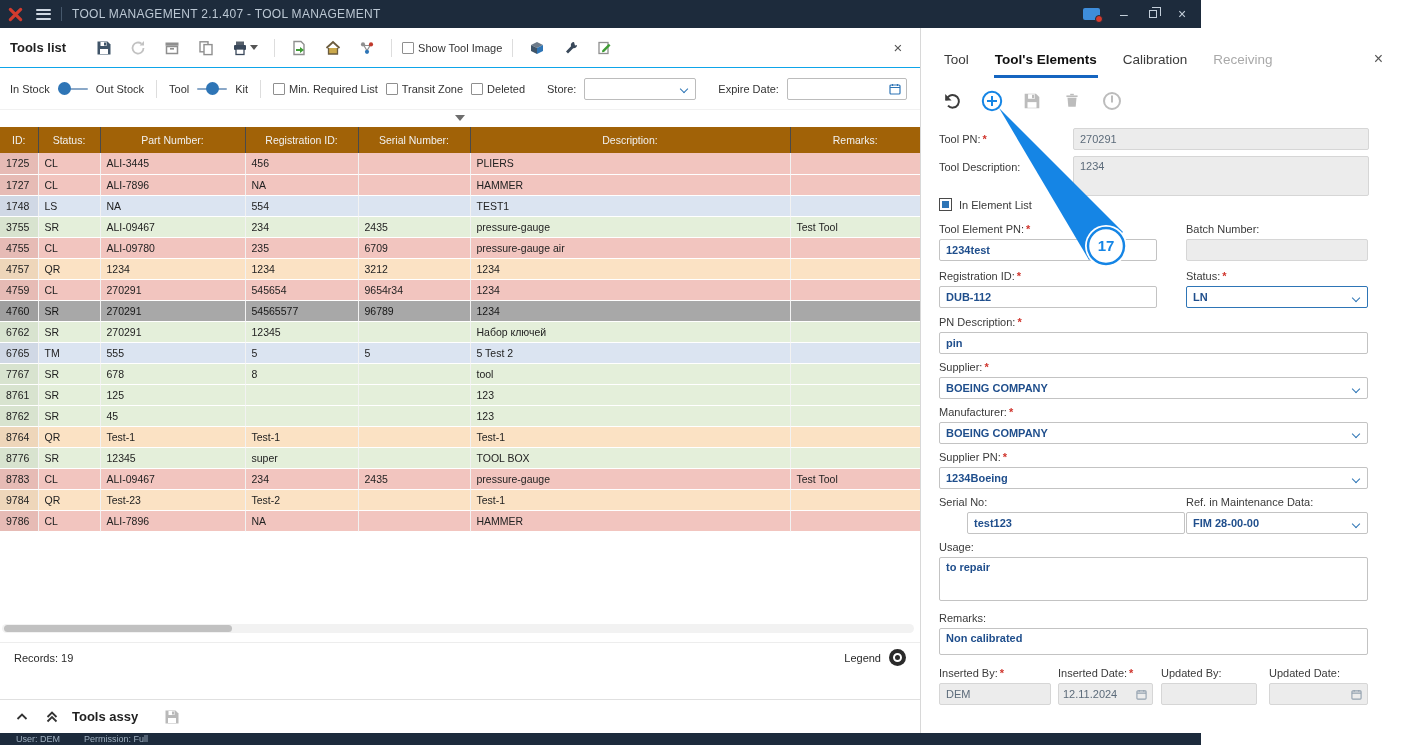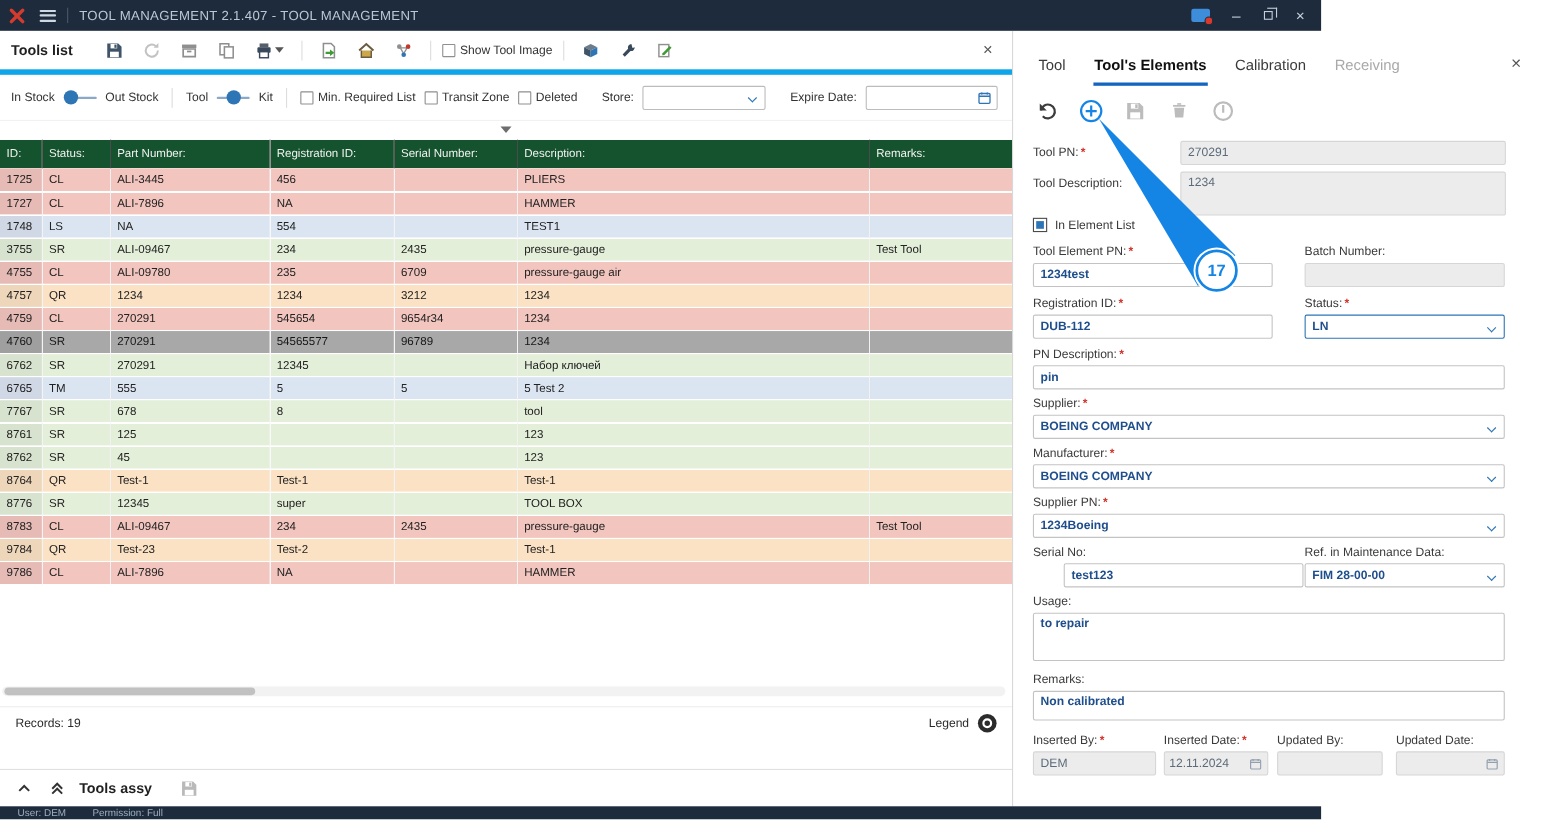--- a/index.html
+++ b/index.html
@@ -19,21 +19,21 @@
   .monitor-icon{position:relative;width:17px;height:12px;background:#3e8ddb;border-radius:2px;margin-right:8px}
   .monitor-icon::after{content:"";position:absolute;right:-3px;bottom:-3px;width:6px;height:6px;border-radius:50%;background:#d8392b;border:1px solid #1d2b3c}
   .restore-glyph{position:relative;width:8px;height:8px;border:1px solid #c4cfda}
   .restore-glyph::before{content:"";position:absolute;left:2px;top:-4px;width:8px;height:8px;border-top:1px solid #c4cfda;border-right:1px solid #c4cfda}
 
   
   .statusbar{position:absolute;left:0;top:733px;width:100%;height:12px;background:#1d2b3c;color:#9fb0c0;font-size:9px;display:flex;align-items:center;gap:24px;padding:0 16px;z-index:40}
 
   
   .left-panel{position:absolute;left:0;top:28px;width:920px;height:705px;background:#fff}
-  .lp-toolbar{display:flex;align-items:center;height:40px;padding:0 10px;gap:6px;border-bottom:5px solid #0ea5e9}
+  .lp-toolbar{display:flex;align-items:center;height:40px;padding:0 10px;gap:6px;border-bottom:1px solid #0ea5e9}
   .lp-title{font-size:13px;font-weight:bold;color:#1f1f1f;margin-right:18px}
   .icon-btn{width:28px;height:26px;display:flex;align-items:center;justify-content:center;border-radius:2px;cursor:pointer;flex:0 0 auto}
   .print-caret{width:0;height:0;border-left:4px solid transparent;border-right:4px solid transparent;border-top:5px solid #555;margin-left:2px}
   .v-sep{width:1px;height:18px;background:#ddd;margin:0 4px;flex:0 0 auto}
   .lp-close{margin-left:auto;font-size:15px;color:#555;width:24px;text-align:center;cursor:pointer}
   .cb-group{display:inline-flex;align-items:flex-end;gap:4px;cursor:pointer;white-space:nowrap}
   .chk{width:12px;height:12px;border:1px solid #8f8f8f;background:#fff;border-radius:1px;display:inline-block;flex:0 0 auto}
 
   .lp-filters{display:flex;align-items:center;height:42px;padding:0 10px;gap:8px;font-size:11px;color:#333;border-bottom:1px solid #f1f1f1;white-space:nowrap}
   .toggle{position:relative;width:30px;height:13px;flex:0 0 auto;cursor:pointer}
@@ -42,21 +42,21 @@
   .ml14{margin-left:14px}
   .mini-select{position:relative;width:112px;height:22px;border:1px solid #bcbcbc;border-radius:2px;background:#fff;flex:0 0 auto;cursor:pointer}
   .mini-date{position:relative;display:flex;align-items:center;width:120px;height:22px;border:1px solid #bcbcbc;border-radius:2px;background:#fff;flex:0 0 auto}
   .caret{position:absolute;right:8px;top:7px;width:6px;height:6px;border-right:1.6px solid #2e75b6;border-bottom:1.6px solid #2e75b6;transform:rotate(45deg)}
   .cal-ic{display:flex;align-items:center;justify-content:center;margin-left:auto;padding-right:5px;color:#2e75b6}
 
   .collapse-row{position:relative;height:17px}
   .collapse-caret{position:absolute;left:50%;top:5px;margin-left:-5px;width:0;height:0;border-left:5px solid transparent;border-right:5px solid transparent;border-top:6px solid #6d6d6d;cursor:pointer}
 
   table.tools-table{width:920px;border-collapse:collapse;table-layout:fixed;font-size:10.5px}
-  .tools-table thead th{background:#14532d;color:#f1f1f1;font-weight:normal;text-align:left;height:26px;padding:0 6px;border-right:1px solid #4a4a4a;overflow:hidden;white-space:nowrap}
+  .tools-table thead th{background:#a16207;color:#f1f1f1;font-weight:normal;text-align:center;height:26px;padding:0 6px;border-right:1px solid #4a4a4a;overflow:hidden;white-space:nowrap}
   .tools-table thead th:last-child{border-right:none}
   .tools-table td{height:21px;padding:0 6px;border-bottom:1px solid rgba(255,255,255,.6);border-right:1px solid rgba(0,0,0,.05);overflow:hidden;white-space:nowrap;text-overflow:ellipsis;color:#222}
   .tools-table td:first-child{background-image:linear-gradient(rgba(0,0,0,.05),rgba(0,0,0,.05))}
   tr.r-pink  td{background-color:#f2c5bf}
   tr.r-green td{background-color:#e4efda}
   tr.r-orange td{background-color:#fbe2c4}
   tr.r-blue  td{background-color:#dbe4f1}
   tr.r-sel   td{background-color:#a8a8a8;color:#161616}
 
   .hscroll{position:absolute;left:2px;top:596px;width:912px;height:9px;background:#f2f2f2;border-radius:5px}

